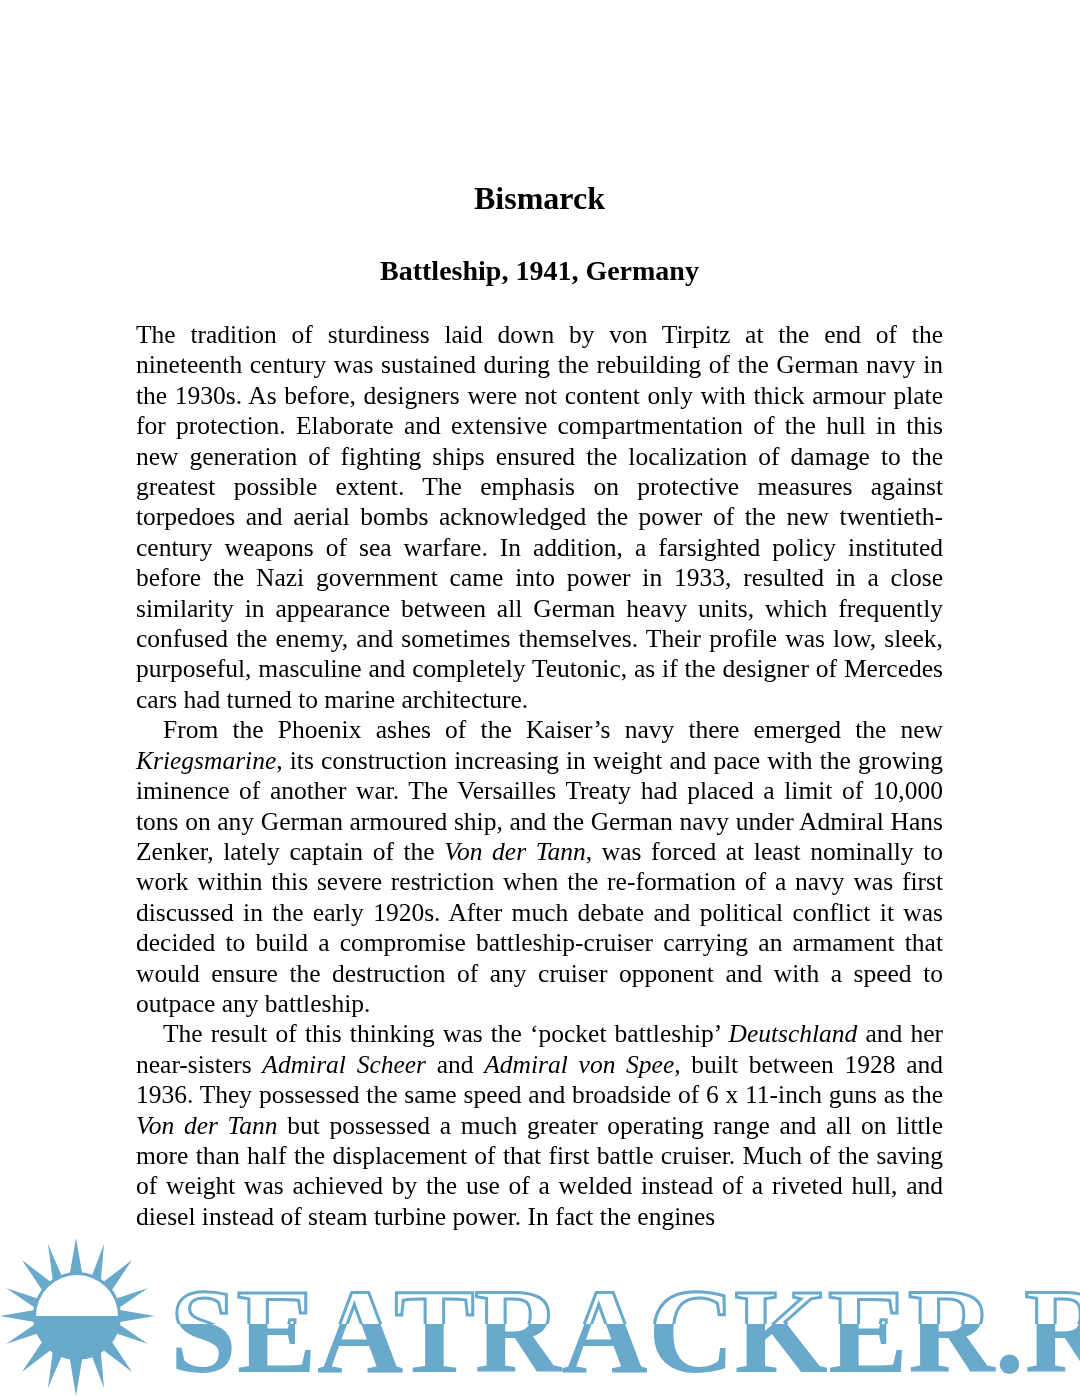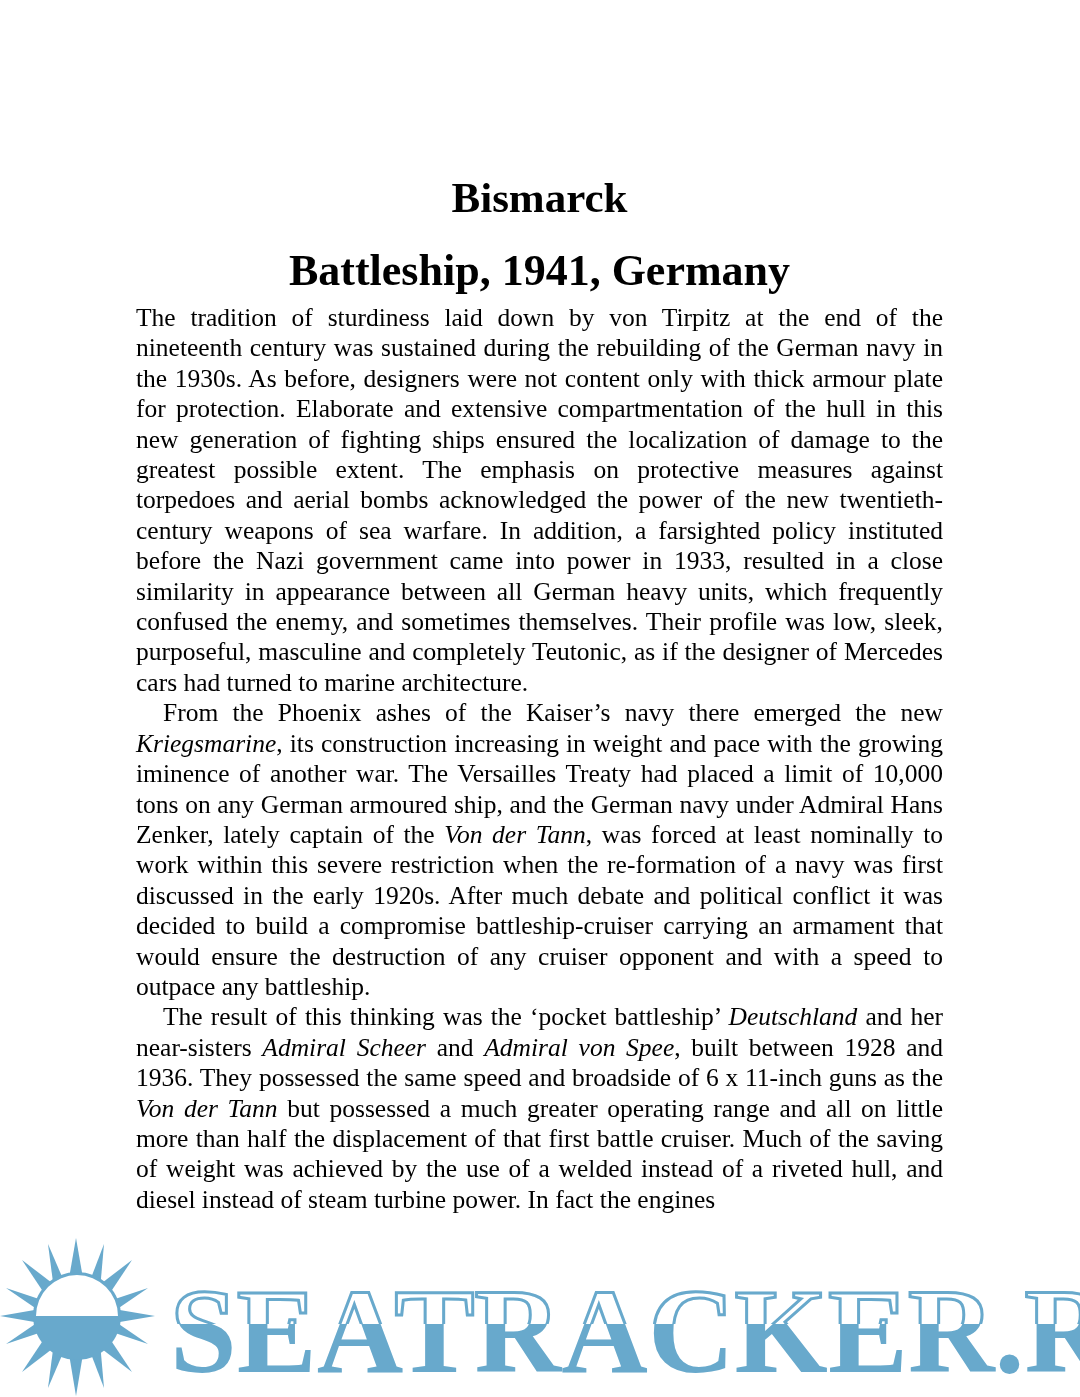--- a/index.html
+++ b/index.html
@@ -1,29 +1,29 @@
 <!DOCTYPE html>
 <html><head>
 <meta charset="utf-8">
 <style>
   html, body { margin: 0; padding: 0; background: #ffffff; }
   body { width: 1080px; height: 1397px; position: relative; overflow: hidden; }
   .page { position: absolute; left: 136px; top: 0; width: 807px; }
   .title {
     position: absolute; left: 0; width: 807px; top: 170px;
-    font-family: "Liberation Serif", serif; font-weight: bold; font-size: 43px;
+    font-family: "Liberation Serif", serif; font-weight: bold; font-size: 32px;
     text-align: center; color: #000; margin: 0; line-height: 56px;
   }
   .subtitle {
     position: absolute; left: 0; width: 807px; top: 248px;
-    font-family: "Liberation Serif", serif; font-weight: bold; font-size: 44px;
+    font-family: "Liberation Serif", serif; font-weight: bold; font-size: 28px;
     text-align: center; color: #000; margin: 0; line-height: 46px;
   }
   .body-text {
-    position: absolute; left: 0; top: 303px; width: 807px;
+    position: absolute; left: 0; top: 320px; width: 807px;
     font-family: "Liberation Serif", serif; font-size: 25.5px; line-height: 30.4px;
     color: #000; text-align: justify;
   }
   .body-text p { margin: 0; }
   .body-text p.indent { text-indent: 27px; }
   .body-text em { }
   .watermark { position: absolute; left: 0; top: 1236px; width: 1080px; height: 161px; }
 </style>
 </head>
 <body>

